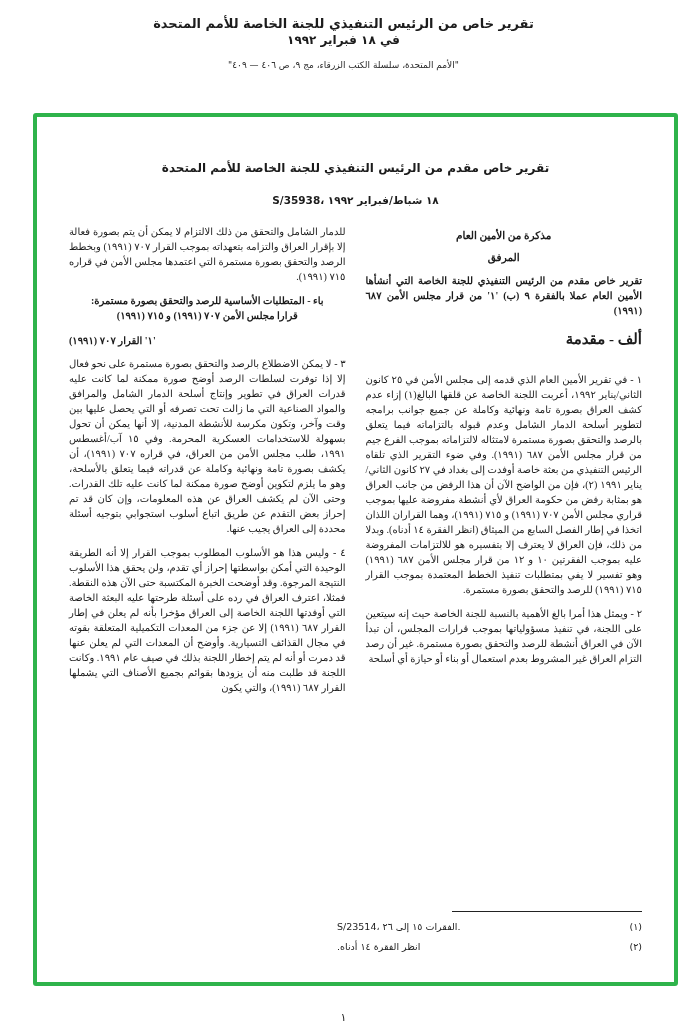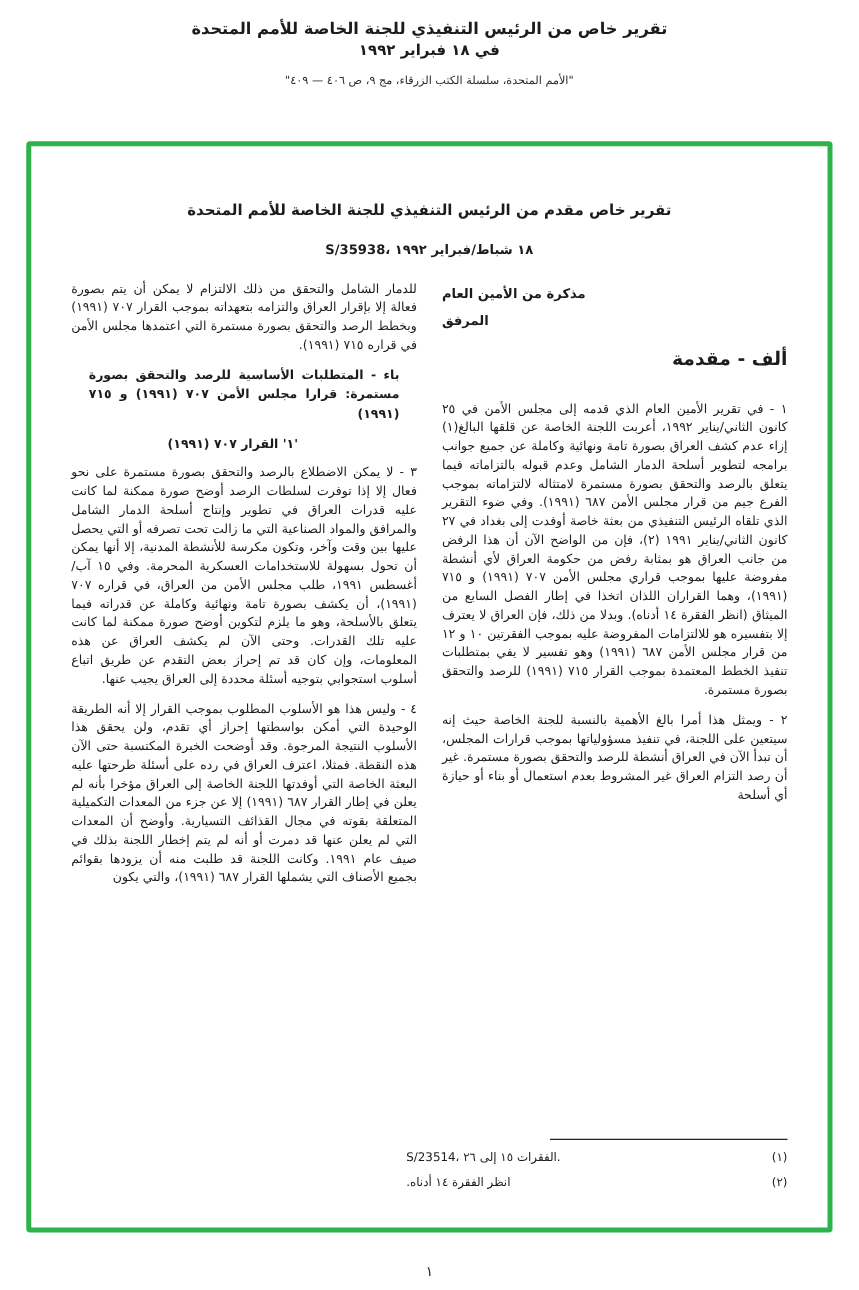--- a/index.html
+++ b/index.html
@@ -8,35 +8,35 @@
     background:#ffffff; color:#1c1c1c;
     font-family:"DejaVu Sans","Liberation Sans",sans-serif;
     direction:rtl; overflow:hidden;
   }
   .header { position:absolute; top:16px; left:0; right:0; text-align:center; }
   .header-title { font-size:13px; font-weight:bold; }
   .header-date { font-size:12px; font-weight:bold; margin-top:2px; letter-spacing:1px; }
   .header-source { font-size:9px; margin-top:13px; color:#2a2a2a; }
 
   .doc-box {
-    position:absolute; top:113px; left:21px; width:645px; height:873px;
+    position:absolute; top:113px; left:33px; width:645px; height:873px;
     border:4px solid #2eb34b; border-radius:3px; box-sizing:border-box;
     padding:30px 32px 0 32px; background:#ffffff; overflow:hidden;
   }
   .doc-title { text-align:center; font-weight:bold; font-size:12px; line-height:1.55; margin:12px 40px 0; }
   .doc-ref { text-align:center; direction:ltr; font-size:10.5px; font-weight:bold; margin-top:16px; }
 
   .columns { display:flex; gap:20px; margin-top:18px; align-items:flex-start; }
-  .col { flex:1; min-width:0; font-size:10px; line-height:1.5; text-align:justify; }
+  .col { flex:1; min-width:0; font-size:10px; line-height:1.5; text-align:justify;font-family:Liberation Serif, serif; }
   .col p { margin:0 0 9px; }
-  .h-right { font-weight:bold; font-size:10.5px; margin:4px 0 7px; text-align:left; }
+  .h-right { font-weight:bold; font-size:10.5px; margin:4px 0 7px; text-align:center; }
   .h-center { font-weight:bold; font-size:15px; margin:10px 0 21px; text-align:right; }
   .bold-para { font-weight:bold; }
-  .section-b { font-weight:bold; margin:5px 14px 9px; line-height:1.55; }
-  .sub-h { font-weight:bold; margin:4px 18px 8px 0; text-align:center; }
+  .section-b { font-weight:bold; text-align:center; margin:5px 14px 9px; line-height:1.55; }
+  .sub-h { font-weight:bold; margin:4px 18px 8px 0; text-align:left; }
 
   .footnotes { position:absolute; right:32px; bottom:30px; width:305px; direction:rtl; }
   .fn-divider { width:190px; border-top:1px solid #222; margin-bottom:6px; }
   .fn-row { display:flex; justify-content:space-between; align-items:baseline; font-size:9.5px; margin-top:9px; }
   .fn-marker { white-space:nowrap; }
   .fn-text { direction:ltr; }
   .fn-text-rtl { direction:rtl; }
 
   .page-num { position:absolute; bottom:8px; left:0; right:0; text-align:center; font-size:11px; }
 </style>
@@ -50,20 +50,21 @@
 </div>
 
 <div class="doc-box">
   <div class="doc-title">تقرير خاص مقدم من الرئيس التنفيذي للجنة الخاصة للأمم المتحدة</div>
   <div class="doc-ref">S/35938، ١٨ شباط/فبراير ١٩٩٢</div>
 
   <div class="columns">
     <div class="col">
       <div class="h-right">مذكرة من الأمين العام</div>
       <div class="h-right">المرفق</div>
+      <p class="bold-para">تقرير خاص مقدم من الرئيس التنفيذي للجنة الخاصة التي أنشأها الأمين العام عملا بالفقرة ٩ (ب) '١' من قرار مجلس الأمن ٦٨٧ (١٩٩١)</p>
       <div class="h-center">ألف - مقدمة</div>
       <p>١ - في تقرير الأمين العام الذي قدمه إلى مجلس الأمن في ٢٥ كانون الثاني/يناير ١٩٩٢، أعربت اللجنة الخاصة عن قلقها البالغ(١) إزاء عدم كشف العراق بصورة تامة ونهائية وكاملة عن جميع جوانب برامجه لتطوير أسلحة الدمار الشامل وعدم قبوله بالتزاماته فيما يتعلق بالرصد والتحقق بصورة مستمرة لامتثاله لالتزاماته بموجب الفرع جيم من قرار مجلس الأمن ٦٨٧ (١٩٩١). وفي ضوء التقرير الذي تلقاه الرئيس التنفيذي من بعثة خاصة أوفدت إلى بغداد في ٢٧ كانون الثاني/يناير ١٩٩١ (٢)، فإن من الواضح الآن أن هذا الرفض من جانب العراق هو بمثابة رفض من حكومة العراق لأي أنشطة مفروضة عليها بموجب قراري مجلس الأمن ٧٠٧ (١٩٩١) و ٧١٥ (١٩٩١)، وهما القراران اللذان اتخذا في إطار الفصل السابع من الميثاق (انظر الفقرة ١٤ أدناه). وبدلا من ذلك، فإن العراق لا يعترف إلا بتفسيره هو للالتزامات المفروضة عليه بموجب الفقرتين ١٠ و ١٢ من قرار مجلس الأمن ٦٨٧ (١٩٩١) وهو تفسير لا يفي بمتطلبات تنفيذ الخطط المعتمدة بموجب القرار ٧١٥ (١٩٩١) للرصد والتحقق بصورة مستمرة.</p>
       <p>٢ - ويمثل هذا أمرا بالغ الأهمية بالنسبة للجنة الخاصة حيث إنه سيتعين على اللجنة، في تنفيذ مسؤولياتها بموجب قرارات المجلس، أن تبدأ الآن في العراق أنشطة للرصد والتحقق بصورة مستمرة. غير أن رصد التزام العراق غير المشروط بعدم استعمال أو بناء أو حيازة أي أسلحة</p>
     </div>
 
     <div class="col">
       <p>للدمار الشامل والتحقق من ذلك الالتزام لا يمكن أن يتم بصورة فعالة إلا بإقرار العراق والتزامه بتعهداته بموجب القرار ٧٠٧ (١٩٩١) وبخطط الرصد والتحقق بصورة مستمرة التي اعتمدها مجلس الأمن في قراره ٧١٥ (١٩٩١).</p>
       <div class="section-b">باء - المتطلبات الأساسية للرصد والتحقق بصورة مستمرة: قرارا مجلس الأمن ٧٠٧ (١٩٩١) و ٧١٥ (١٩٩١)</div>
       <div class="sub-h">'١' القرار ٧٠٧ (١٩٩١)</div>
       <p>٣ - لا يمكن الاضطلاع بالرصد والتحقق بصورة مستمرة على نحو فعال إلا إذا توفرت لسلطات الرصد أوضح صورة ممكنة لما كانت عليه قدرات العراق في تطوير وإنتاج أسلحة الدمار الشامل والمرافق والمواد الصناعية التي ما زالت تحت تصرفه أو التي يحصل عليها بين وقت وآخر، وتكون مكرسة للأنشطة المدنية، إلا أنها يمكن أن تحول بسهولة للاستخدامات العسكرية المحرمة. وفي ١٥ آب/أغسطس ١٩٩١، طلب مجلس الأمن من العراق، في قراره ٧٠٧ (١٩٩١)، أن يكشف بصورة تامة ونهائية وكاملة عن قدراته فيما يتعلق بالأسلحة، وهو ما يلزم لتكوين أوضح صورة ممكنة لما كانت عليه تلك القدرات. وحتى الآن لم يكشف العراق عن هذه المعلومات، وإن كان قد تم إحراز بعض التقدم عن طريق اتباع أسلوب استجوابي بتوجيه أسئلة محددة إلى العراق يجيب عنها.</p>

